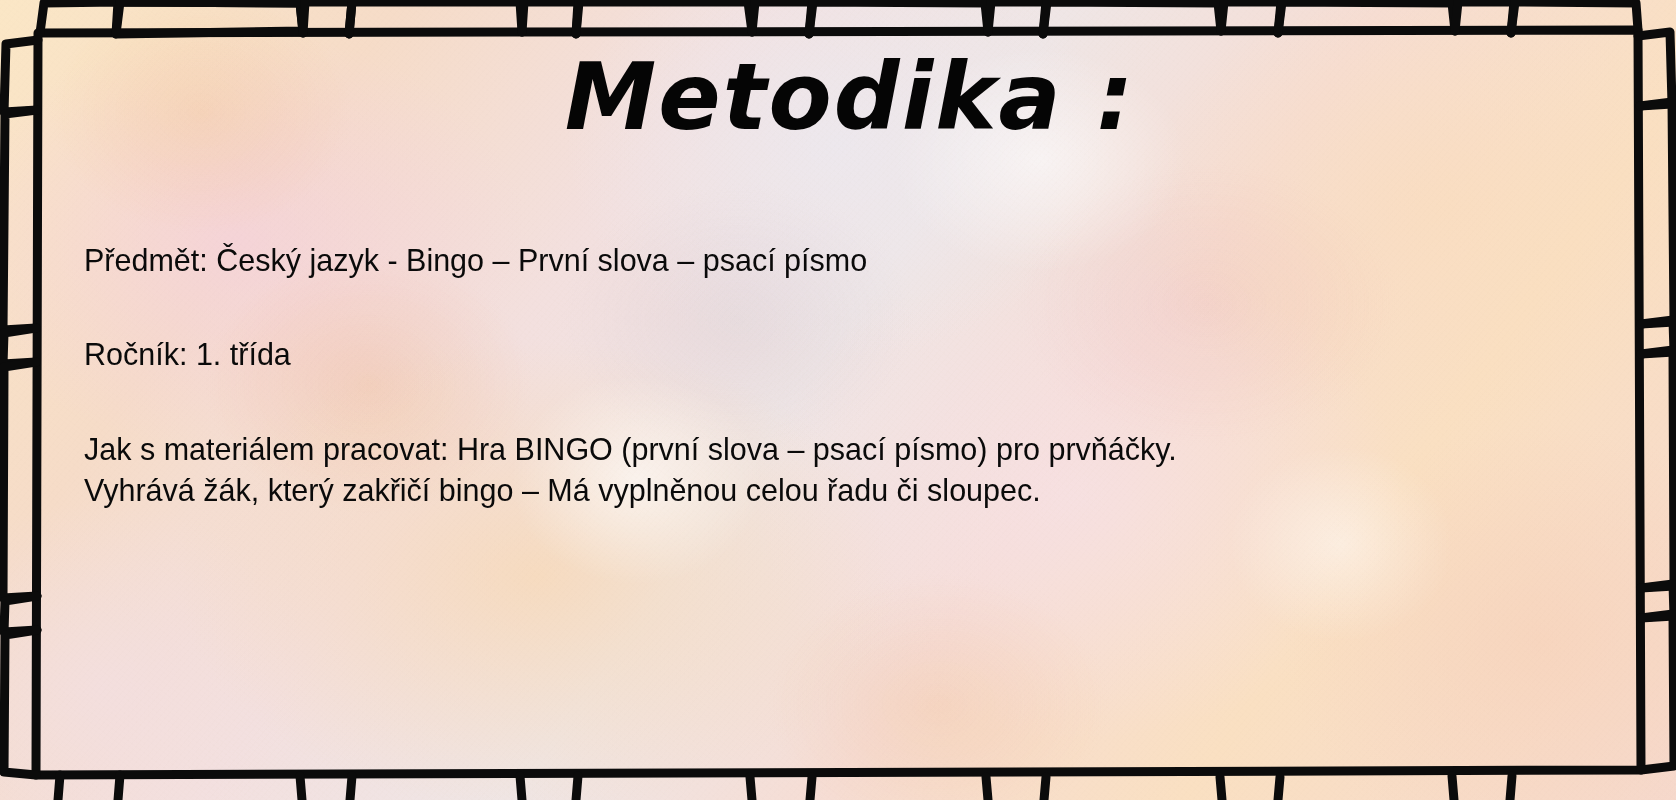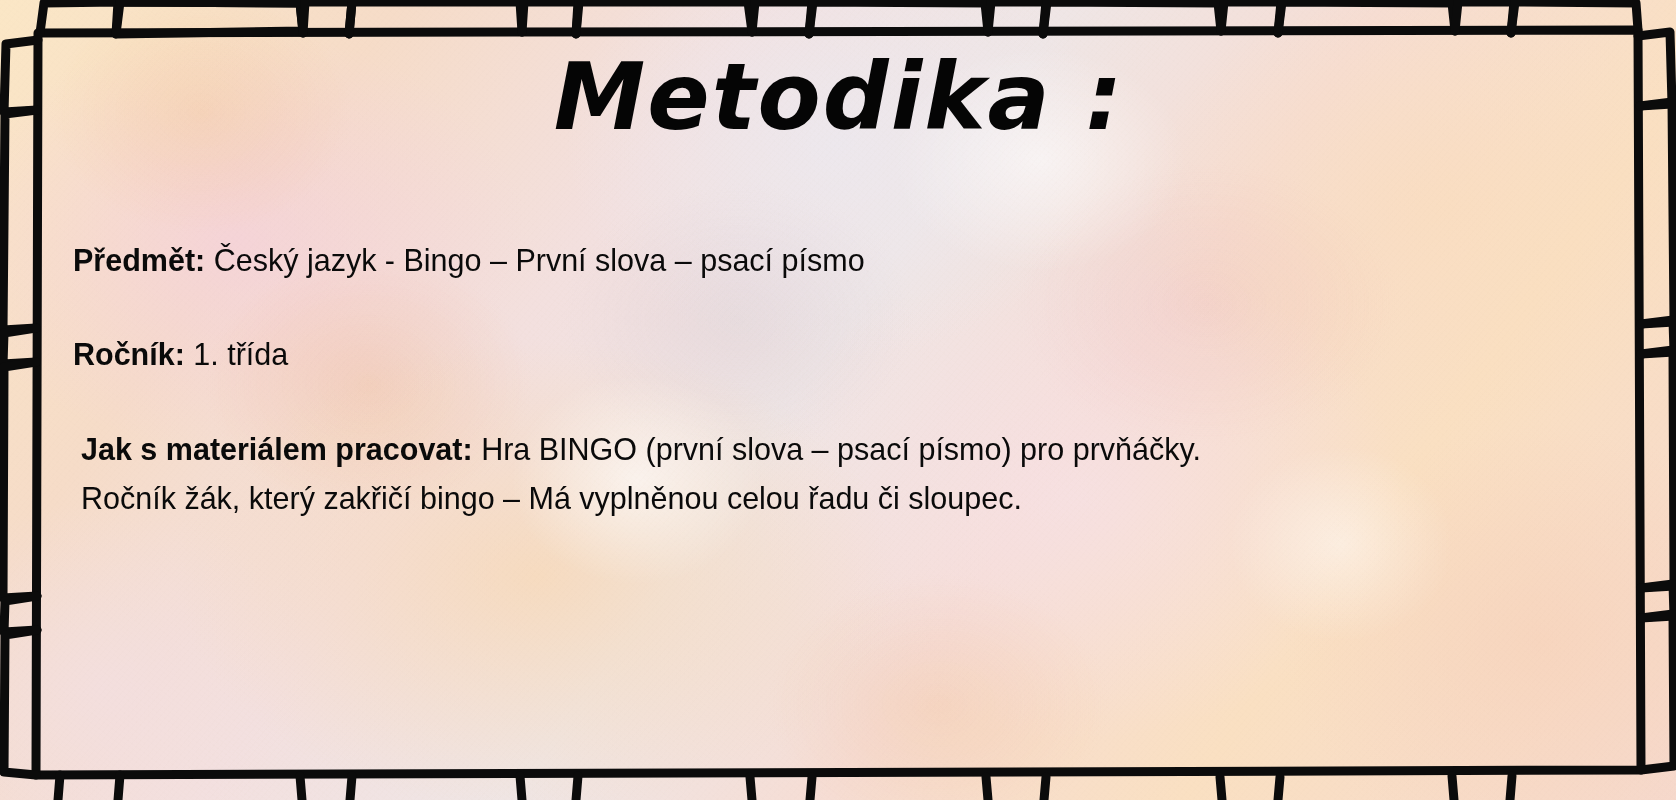--- a/index.html
+++ b/index.html
@@ -64,21 +64,21 @@
   .frame {
     position: absolute;
     inset: 0;
     pointer-events: none;
   }
   .frame svg { display: block; width: 1676px; height: 800px; }
 
   
   .content {
     position: absolute;
-    left: 1px; top: 0;
+    left: 12px; top: 0;
     width: 1460px;
     height: 800px;
     padding-left: 31px;
   }
 
   .title {
     position: absolute;
     left: 0;
     top: 50px;
     width: 1676px;
@@ -102,28 +102,28 @@
     line-height: 1.34;
   }
 
   .para {
     margin: 0 0 0 0;
   }
   .para.gap-md { margin-bottom: 53px; }
   .para.gap-lg { margin-bottom: 54px; }
 
   .lead {
-    font-weight: bold;
+    font-weight: normal;
   }
 
   .flow-line {
     margin: 0;
   }
 
-  .para-block p { margin: 8px; }
+  .para-block p { margin: 0; }
 </style>
 </head>
 <body>
 
 <div id="slide">
 
   <div class="bg-base"></div>
   <div class="bg-wash-a"></div>
   <div class="bg-wash-b"></div>
   <div class="bg-grain"></div>
@@ -196,18 +196,18 @@
       <p class="para gap-lg">
         <span class="lead">Ročník:</span>
         <span>1. třída</span>
       </p>
 
       <div class="para-block">
         <p class="flow-line">
           <span class="lead">Jak s materiálem pracovat:</span>
           <span>Hra BINGO (první slova – psací písmo) pro prvňáčky.</span>
         </p>
-        <p class="flow-line">Ročník žák, který zakřičí bingo – Má vyplněnou celou řadu či sloupec.</p>
+        <p class="flow-line">Vyhrává žák, který zakřičí bingo – Má vyplněnou celou řadu či sloupec.</p>
       </div>
 
     </div>
   </div>
 </div>
 
 </body></html>

